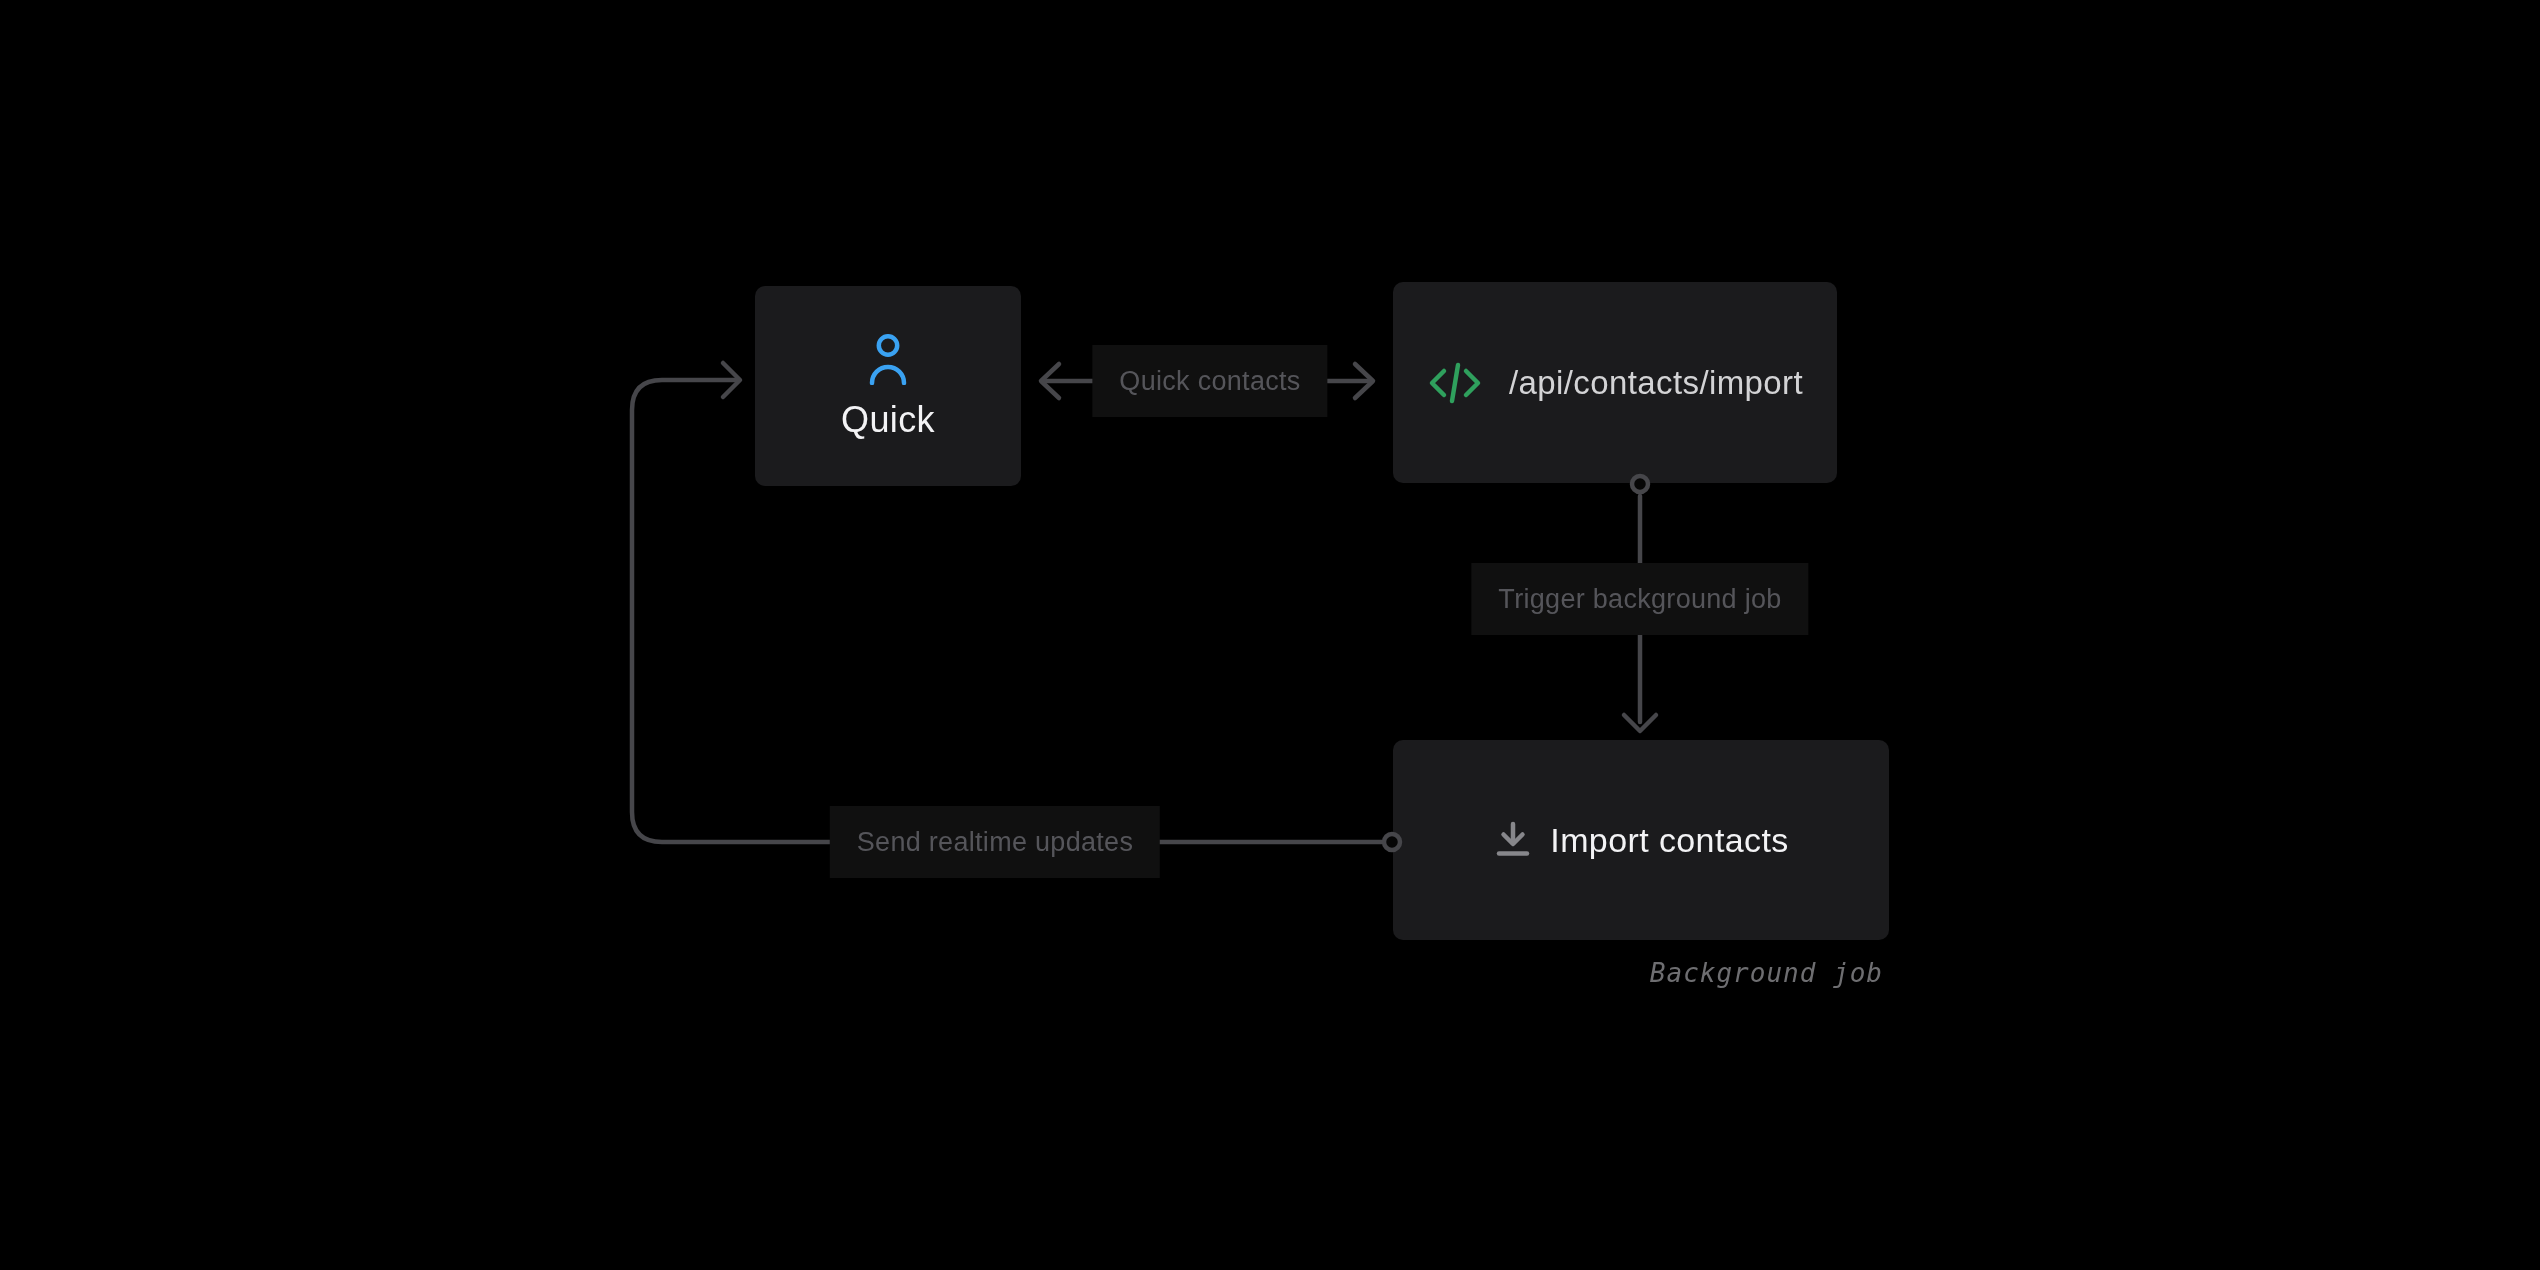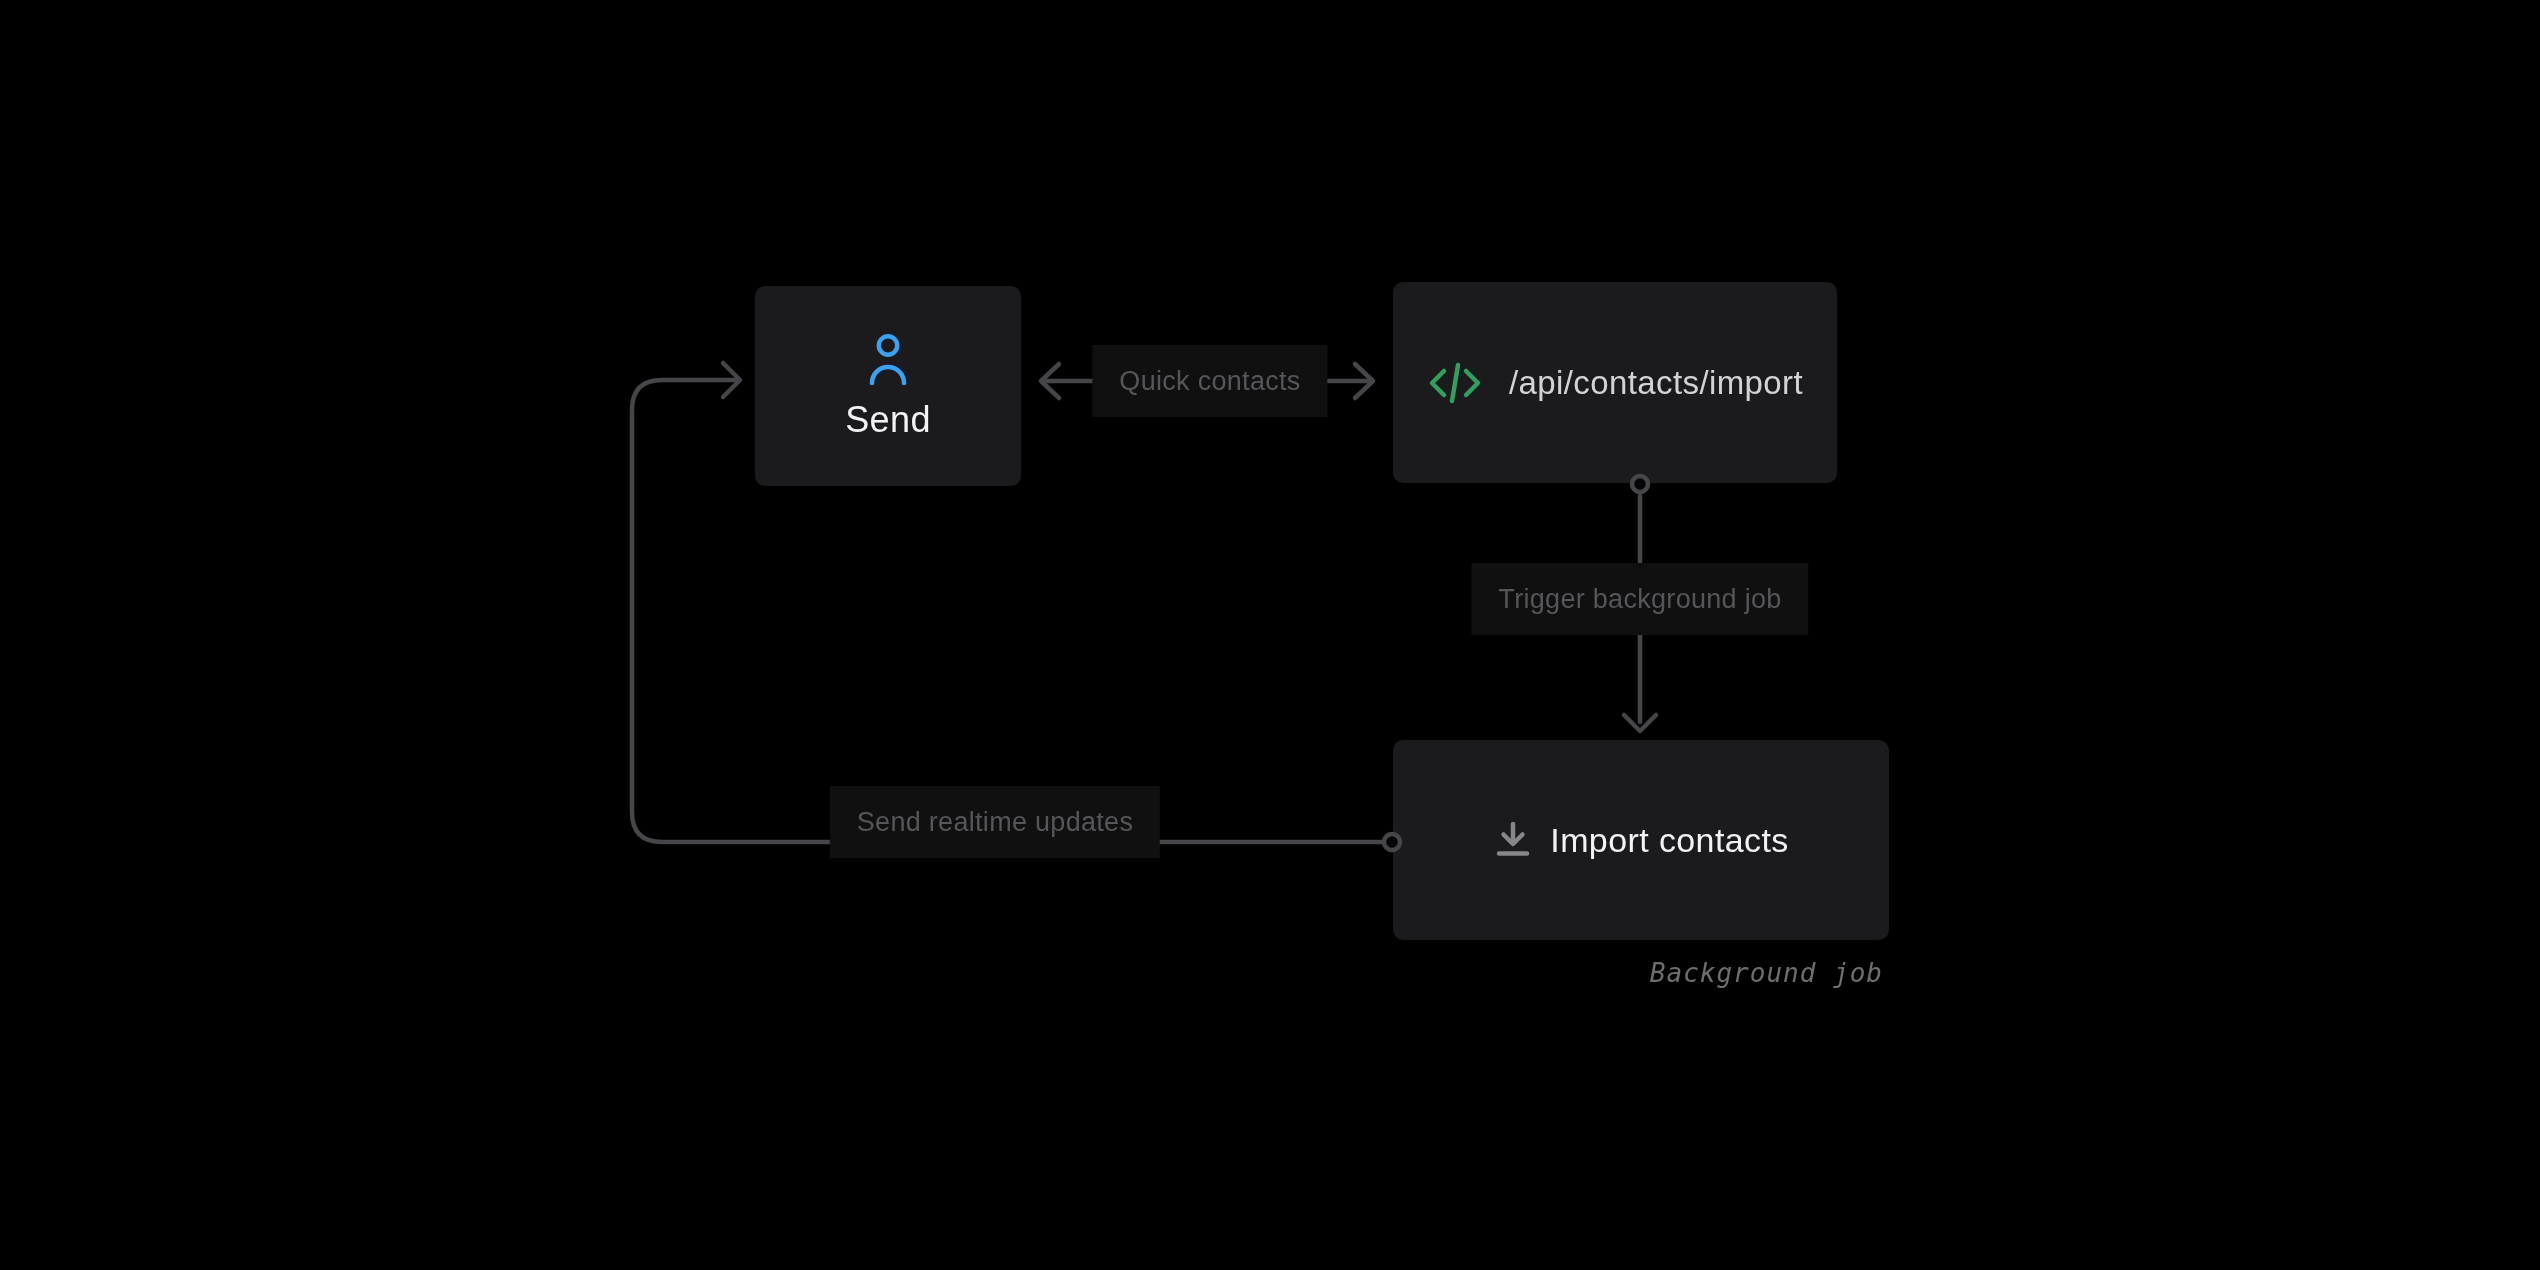--- a/index.html
+++ b/index.html
@@ -94,21 +94,21 @@
     padding: 0 27px;
     display: flex;
     align-items: center;
     justify-content: center;
     white-space: nowrap;
     letter-spacing: 0.3px;
     z-index: 3;
   }
   .label-quick   { left: 1210px; top: 381px; }
   .label-trigger { left: 1640px; top: 599px; }
-  .label-send    { left: 995px;  top: 822px; }
+  .label-send    { left: 995px;  top: 842px; }
 
   .caption {
     position: absolute;
     left: 1393px; top: 958px; width: 490px;
     text-align: right;
     font-family: "DejaVu Sans Mono", "Liberation Mono", monospace;
     font-size: 26px;
     letter-spacing: 1px;
     color: var(--caption-text);
     z-index: 1;
@@ -118,21 +118,21 @@
 </head>
 <body>
 
 <div class="canvas">
 
   <div class="node node-user">
     <svg class="icon-svg" width="46" height="54" viewBox="0 0 46 54">
       <circle class="person-stroke" cx="23" cy="14.5" r="9.2"></circle>
       <path class="person-stroke" d="M7 52 a16 16 0 0 1 32 0"></path>
     </svg>
-    <div class="node-title">Send</div>
+    <div class="node-title">Quick</div>
   </div>
 
   <div class="node node-api">
     <svg class="icon-svg" width="56" height="46" viewBox="0 0 56 46">
       <path class="code-stroke" d="M17 11 L5 23 L17 35"></path>
       <path class="code-stroke" d="M39 11 L51 23 L39 35"></path>
       <path class="code-stroke" d="M31 5 L25 41"></path>
     </svg>
     <div class="api-path">/api/contacts/import</div>
   </div>

